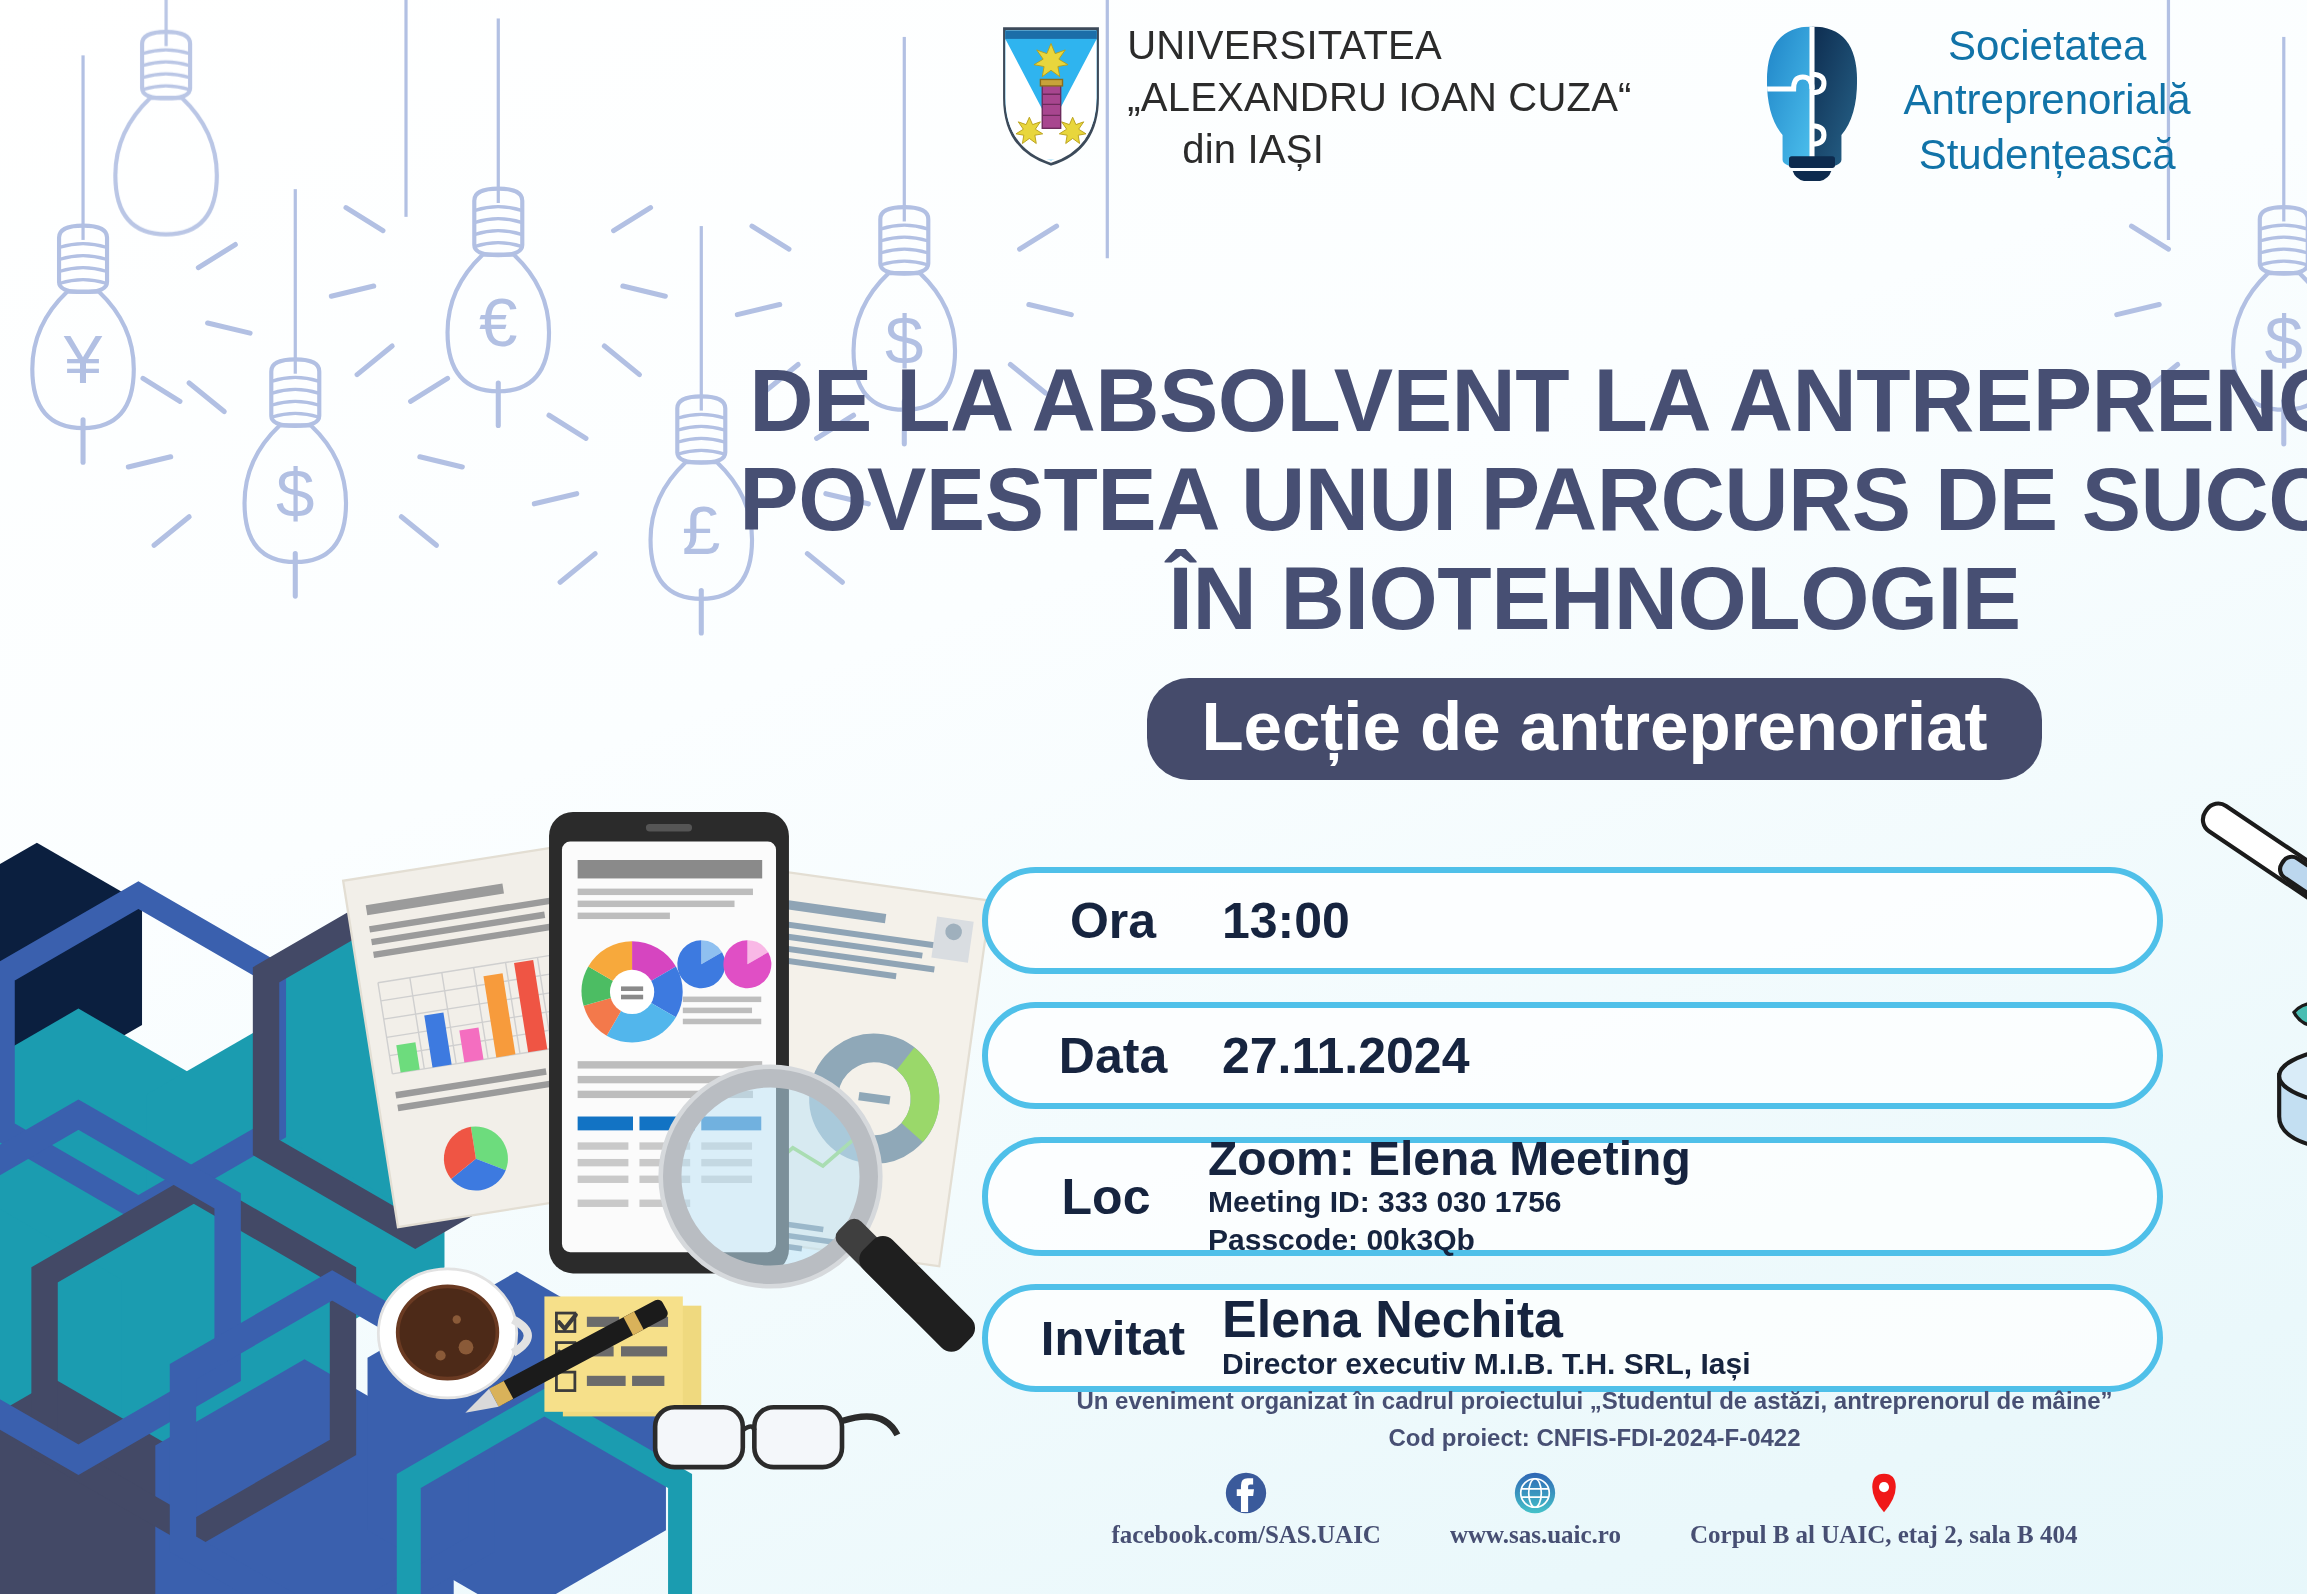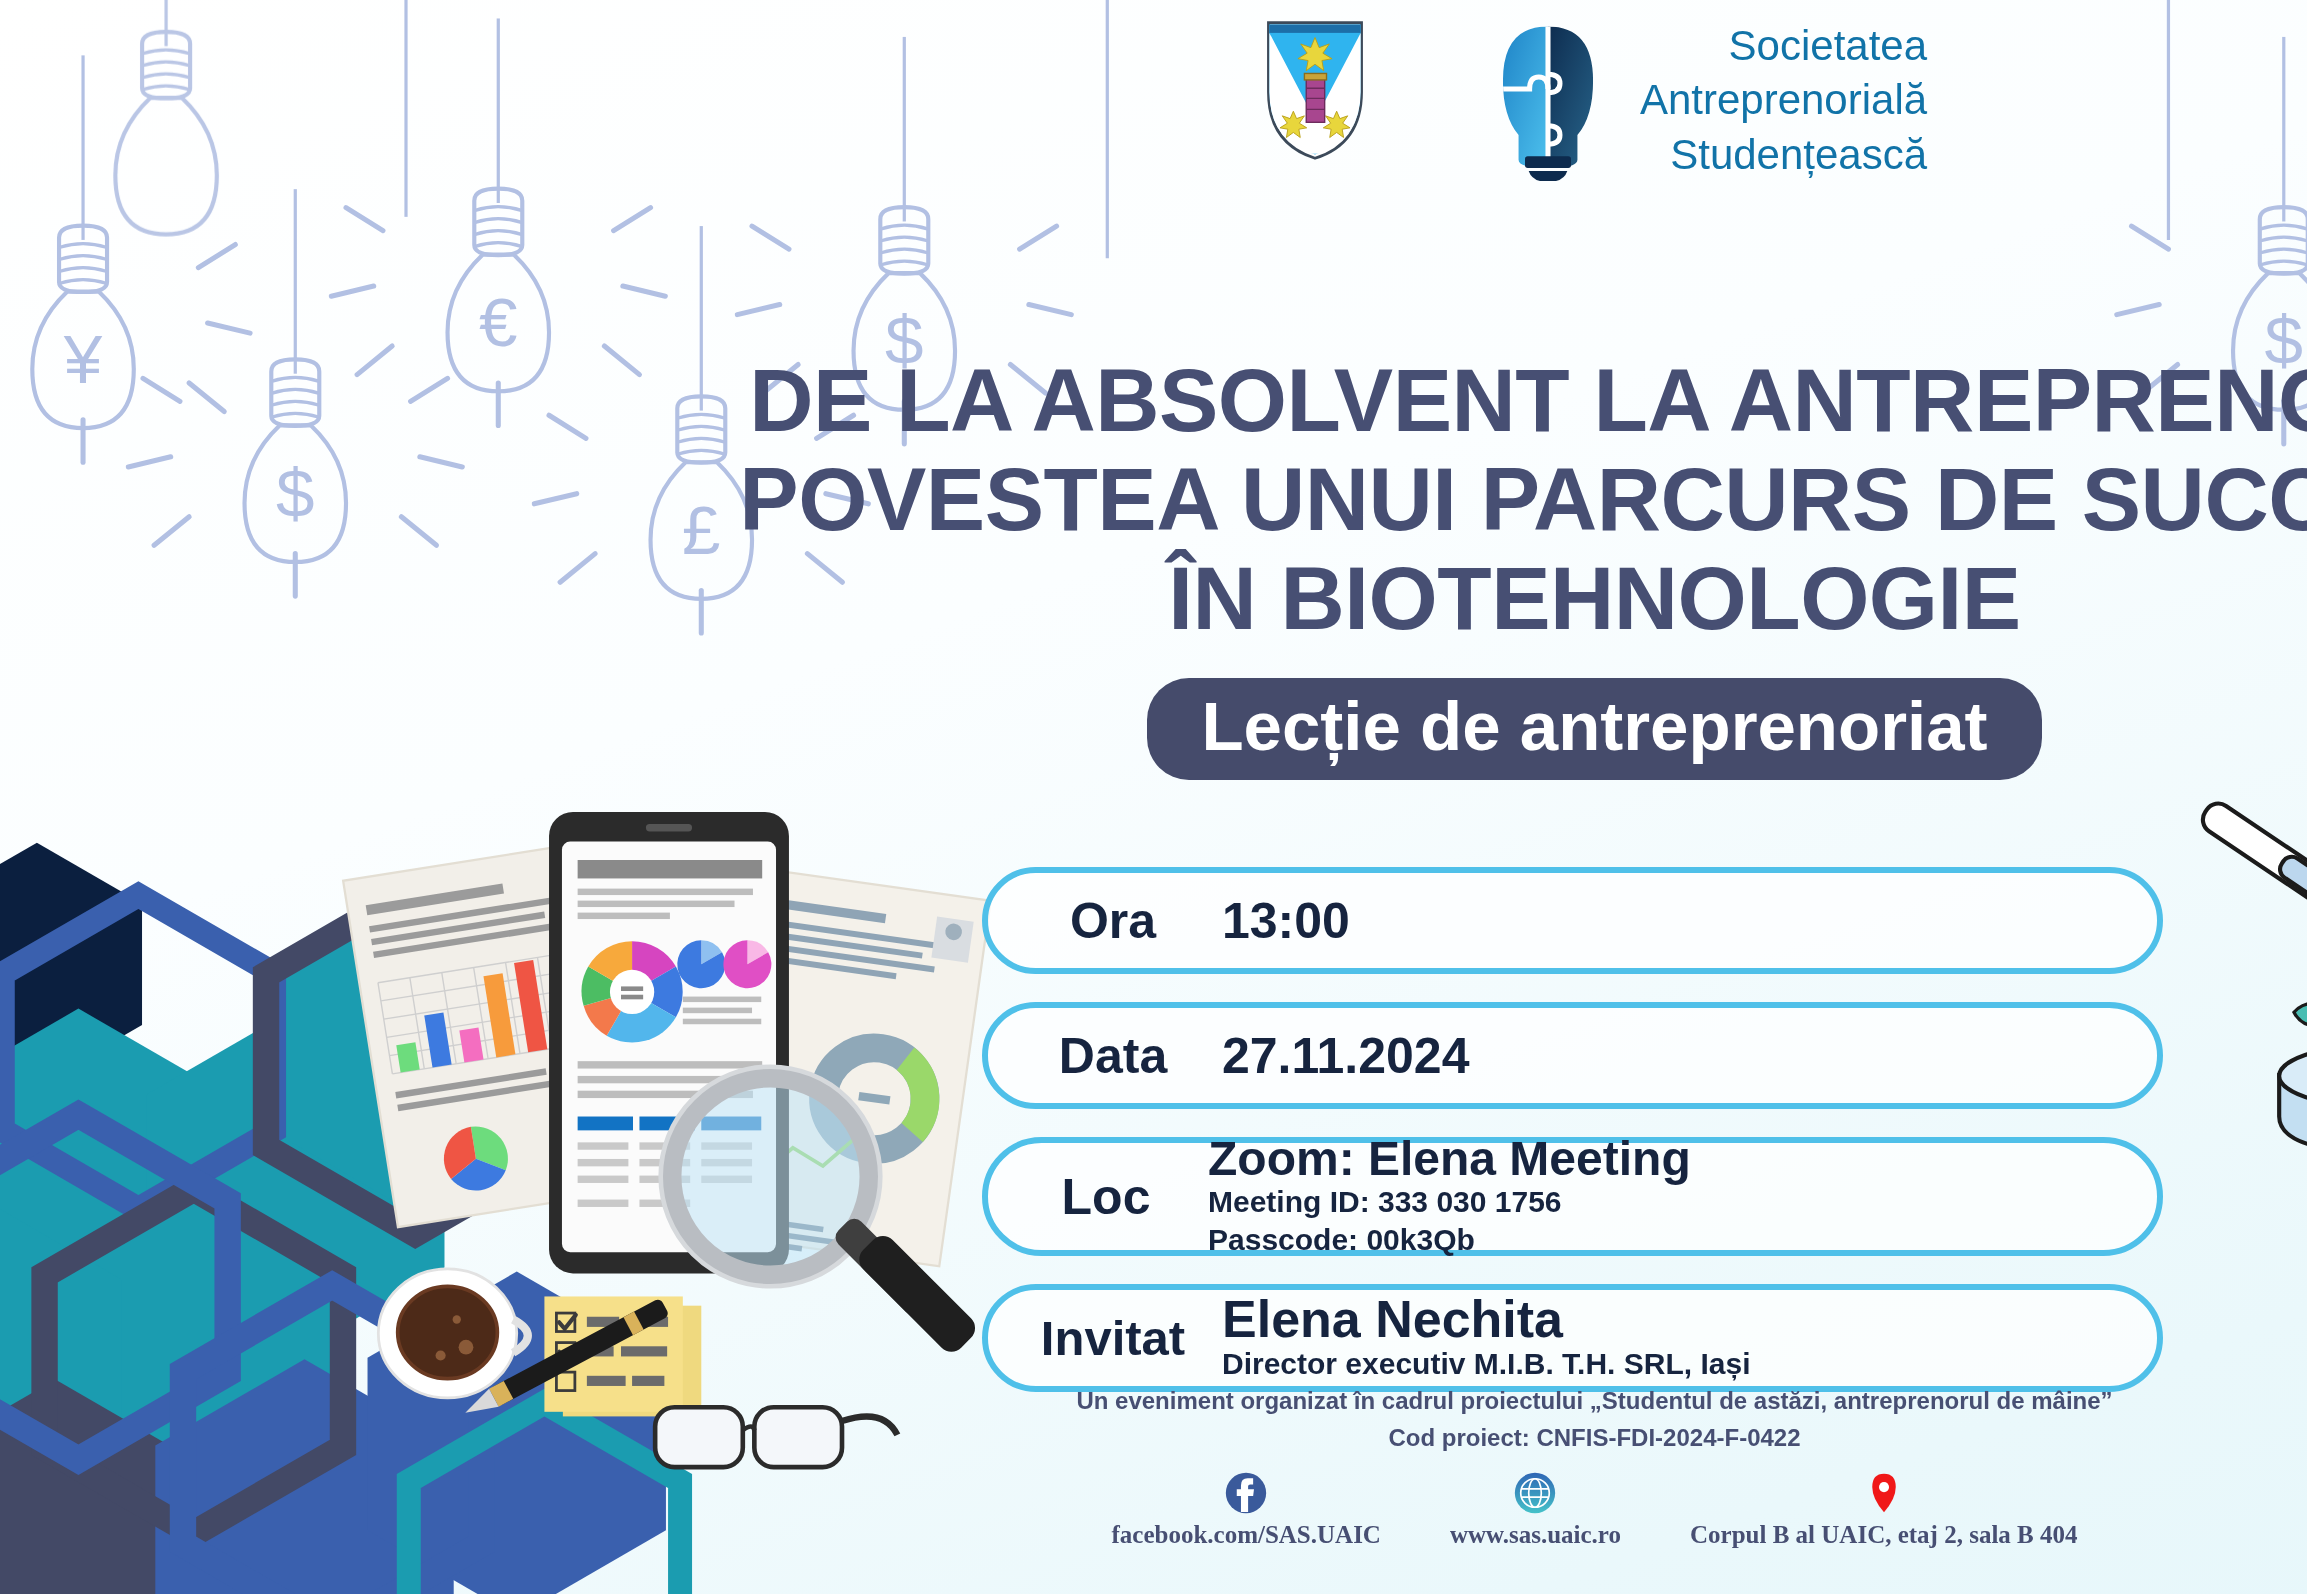--- a/index.html
+++ b/index.html
@@ -26,21 +26,21 @@
   }
   .logo-block{display:flex;align-items:center;gap:23px;}
   .uaic-text{
     font-family:"Liberation Sans",sans-serif;
     color:#2b2b2b;font-weight:400;line-height:1.30;
     font-size:40px;letter-spacing:0.2px;text-align:left;
   }
   .uaic-text .l2{font-size:40px;}
   .uaic-text .l3{font-size:40px;padding-left:55px;}
   .sas-text{
-    color:#1173a8;line-height:1.30;font-size:42px;font-weight:400;text-align:right;
+    color:#1173a8;line-height:1.30;font-size:42px;font-weight:400;text-align:center;
   }
 
   
   .title{
     position:absolute;top:351px;left:0;width:100%;
     text-align:center;color:#474f73;
     font-weight:bold;font-size:89px;line-height:1.11;
     letter-spacing:-0.5px;
     font-family:"Liberation Sans",sans-serif;
   }
@@ -548,20 +548,25 @@
             <polygon points="115,40 124,62 146,54 132,74 152,86 130,90 134,112 115,98 96,112 100,90 78,86 98,74 84,54 106,62"></polygon>
             <polygon points="68,200 75,216 92,210 81,226 97,236 80,239 83,257 68,246 53,257 56,239 39,236 55,226 44,210 61,216"></polygon>
             <polygon points="162,200 169,216 186,210 175,226 191,236 174,239 177,257 162,246 147,257 150,239 133,236 149,226 138,210 155,216"></polygon>
           </g>
           <rect x="96" y="126" width="40" height="98" fill="#a8468f" stroke="#6d2b5c" stroke-width="3"></rect>
           <rect x="92" y="118" width="48" height="14" fill="#c8a33a" stroke="#8a6d1c" stroke-width="3"></rect>
           <g stroke="#6d2b5c" stroke-width="3">
               <path d="M96,150 h40 M96,172 h40 M96,196 h40"></path>
             </g>
         </svg>
+        <div class="uaic-text">
+          <div>UNIVERSITATEA</div>
+          <div class="l2">„ALEXANDRU IOAN CUZA“</div>
+          <div class="l3">din IAȘI</div>
+        </div>
       </div>
 
       <div class="logo-block">
         <svg width="138" height="161" viewBox="0 0 300 350">
           <defs>
             <linearGradient id="gL" x1="0" y1="0" x2="1" y2="1">
               <stop offset="0" stop-color="#1b7fc4"></stop>
                 <stop offset="1" stop-color="#4fc3ef"></stop>
             </linearGradient>
             <linearGradient id="gR" x1="0" y1="0" x2="1" y2="1">

